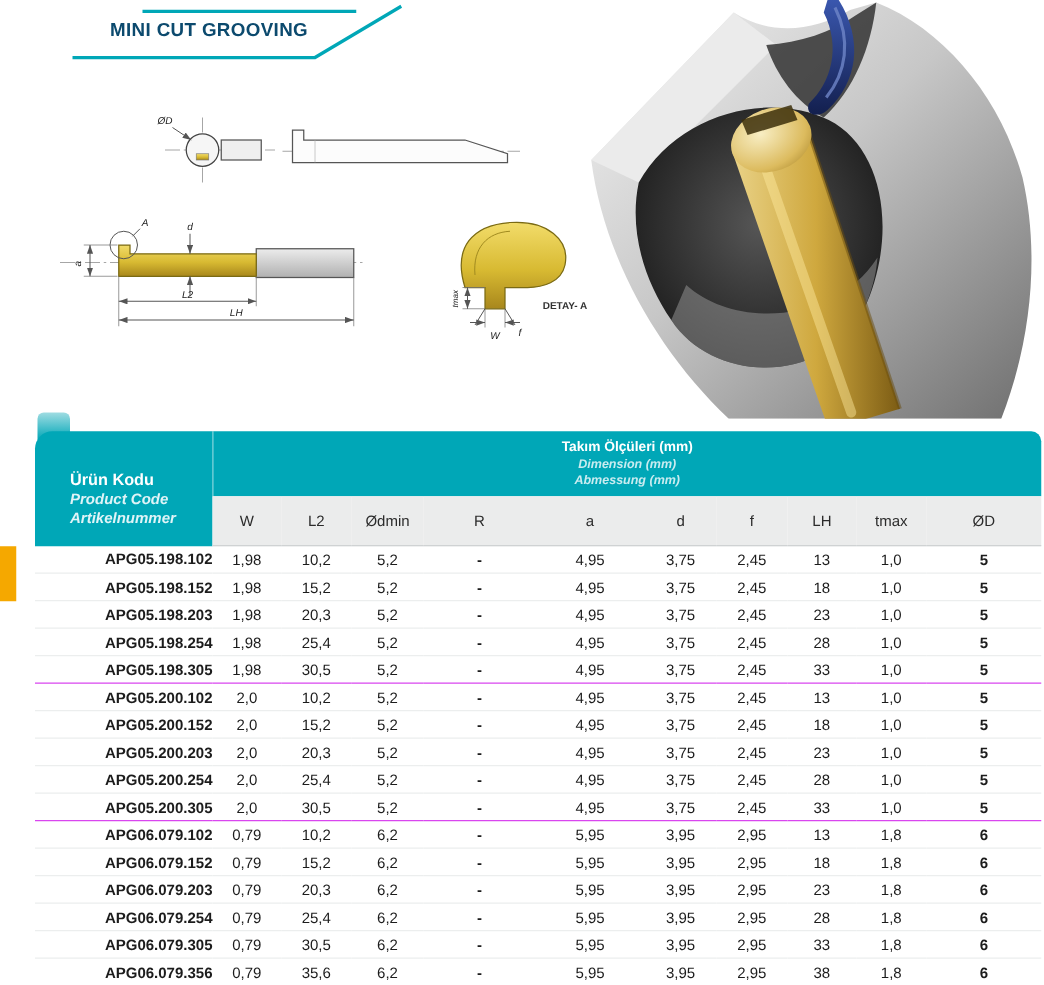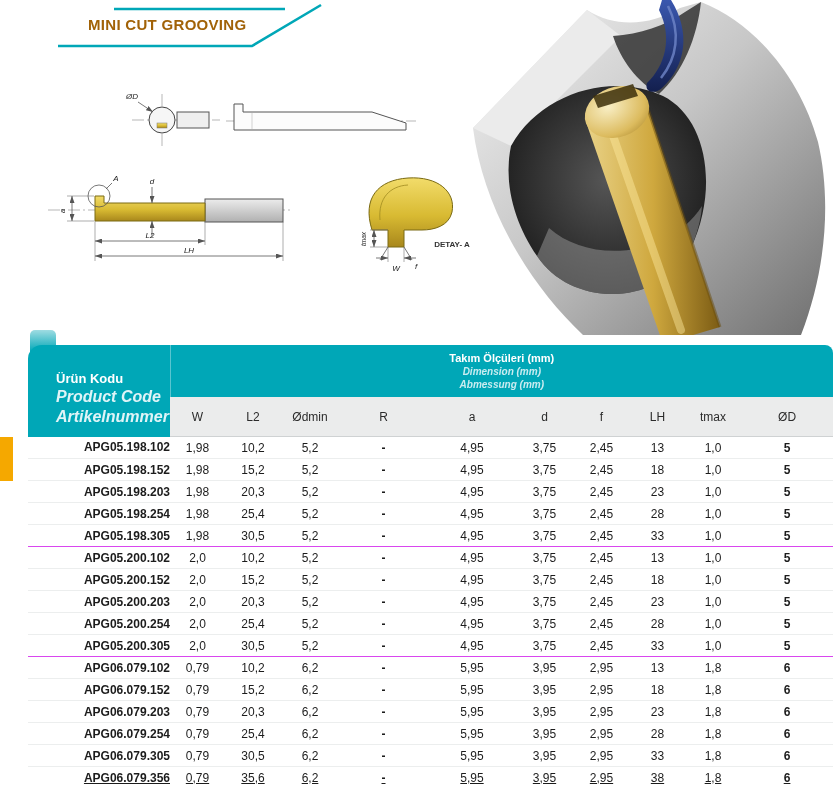--- a/index.html
+++ b/index.html
@@ -1,21 +1,21 @@
 <!DOCTYPE html>
 <html><head>
 <meta charset="utf-8">
 <style>
   html,body{margin:0;padding:0;background:#fff;}
   .page{position:relative;width:835px;height:788px;background:#fff;overflow:hidden;
         font-family:"Liberation Sans",sans-serif;}
 
   
   .title{position:absolute;left:88px;top:16px;margin:0;font-size:15px;font-weight:800;
-         color:#a16207;letter-spacing:.3px;white-space:nowrap;}
+         color:#0c4a6e;letter-spacing:.3px;white-space:nowrap;}
   .title-lines{position:absolute;left:0;top:0;}
 
   
   .tech{position:absolute;left:40px;top:80px;}
   .render3d{position:absolute;left:465px;top:0;}
   .cl{stroke:#999;stroke-width:.7;stroke-dasharray:12 3 2 3;fill:none;}
   .dim{stroke:#555;stroke-width:.8;fill:none;}
   .ext{stroke:#777;stroke-width:.6;fill:none;}
   .lbl{font:italic 8px "Liberation Sans",sans-serif;fill:#222;}
   .lbl-sm{font:italic 6.5px "Liberation Sans",sans-serif;fill:#222;}
@@ -25,33 +25,33 @@
   .side-tab{position:absolute;left:0;top:437px;width:13px;height:44px;background:#f5a800;}
   .table-tab{position:absolute;left:30px;top:330px;width:26px;height:22px;
              background:linear-gradient(#9fdce2,#00a7b7);border-radius:5px 5px 0 0;}
 
   
   .spec-table{position:absolute;left:28px;top:345px;width:805px;border-collapse:collapse;
               table-layout:fixed;font-size:12px;color:#1c1c1c;}
   .product-th{background:#00a7b7;border-top-left-radius:14px;text-align:left;
               padding:24px 8px 8px 28px;vertical-align:middle;}
   .ph-tr{color:#fff;font-weight:bold;font-size:13px;line-height:1.25;}
-  .ph-en,.ph-de{color:#dff4f7;font-style:italic;font-weight:bold;font-size:16px;line-height:1.25;}
+  .ph-en,.ph-de{color:#dff4f7;font-style:italic;font-weight:bold;font-size:12px;line-height:1.25;}
   .dims-th{background:#00a7b7;height:46px;vertical-align:middle;padding:3px 16px;
            border-left:1px solid rgba(255,255,255,.35);border-top-right-radius:8px;}
   .dh-tr{color:#fff;font-weight:bold;font-size:11px;line-height:1.3;}
   .dh-en,.dh-de{color:#c9ecf0;font-style:italic;font-size:10px;line-height:1.3;}
   .cols-row th{background:#ebecec;font-weight:normal;color:#2b2b2b;font-size:12px;height:37px;
                border-bottom:1px solid #cfd2d3;}
   tbody td{height:21px;text-align:center;border-bottom:1px solid #eceeee;padding:0;}
   tbody td.code{text-align:right;padding-left:32px;font-weight:bold;}
   tbody td.od-col{font-weight:bold;}
   tbody td.dash{font-weight:bold;}
   tbody tr.group-end td{border-bottom:1px solid #d946ef;}
-  tbody tr:last-child td{border-bottom:1px solid #c4b5fd;text-decoration:underline;}
+  tbody tr:last-child td{border-bottom:1px solid #c4b5fd;}
 </style>
 </head>
 <body>
 
 <div class="page">
 
   <svg class="title-lines" width="360" height="60" viewBox="0 0 360 60">
     <polyline points="58,46 252,46 321,5" fill="none" stroke="#00a7b7" stroke-width="2.6"></polyline>
     <line x1="114" y1="9" x2="285" y2="9" stroke="#00a7b7" stroke-width="2.6"></line>
   </svg>

